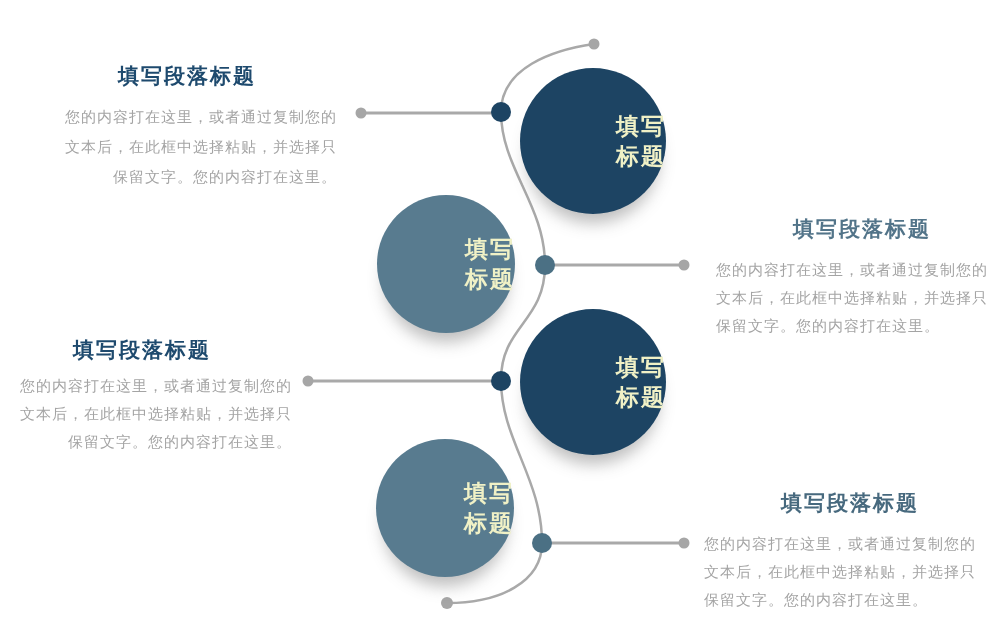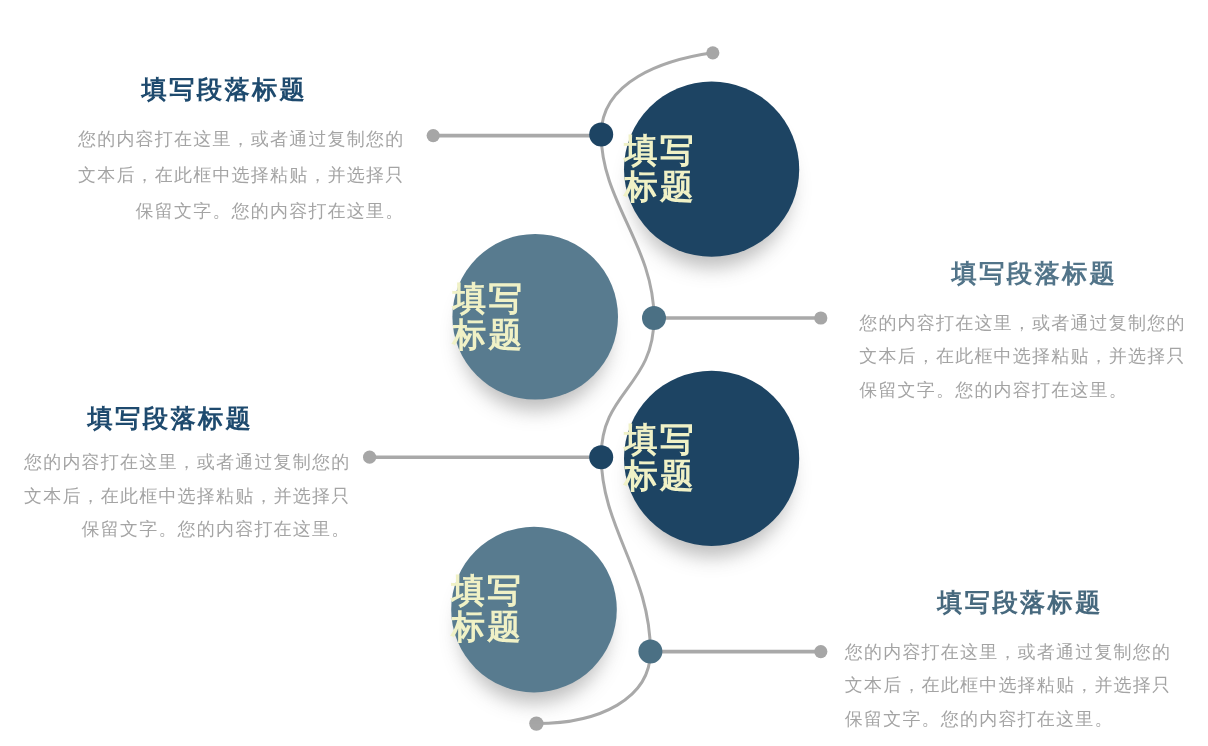--- a/index.html
+++ b/index.html
@@ -5,22 +5,22 @@
   html, body { margin: 0; padding: 0; background: #ffffff; }
   .stage {
     position: relative; width: 1007px; height: 622px;
     background: #ffffff; overflow: hidden;
     font-family: "Liberation Sans", "DejaVu Sans", sans-serif;
   }
   .wire { position: absolute; left: 0; top: 0; z-index: 1; }
 
   .bubble {
     position: absolute; z-index: 2; border-radius: 50%;
-    display: flex; align-items: center; justify-content: flex-start;
-    text-align: center; font-weight: bold; font-size: 28px;
+    display: flex; align-items: center; justify-content: flex-end;
+    text-align: center; font-weight: bold; font-size: 23px;
     line-height: 30px; letter-spacing: 2px; color: #f0f1c6;
     box-shadow: 0 16px 16px -7px rgba(90,90,90,0.40);
   }
   .bubble.navy  { background: #1d4463; width: 146px; height: 146px; }
   .bubble.steel { background: #587b8f; width: 138px; height: 138px; }
   .b1 { left: 520px; top:  68px; }
   .b2 { left: 377px; top: 195px; }
   .b3 { left: 520px; top: 309px; }
   .b4 { left: 376px; top: 439px; }
 

